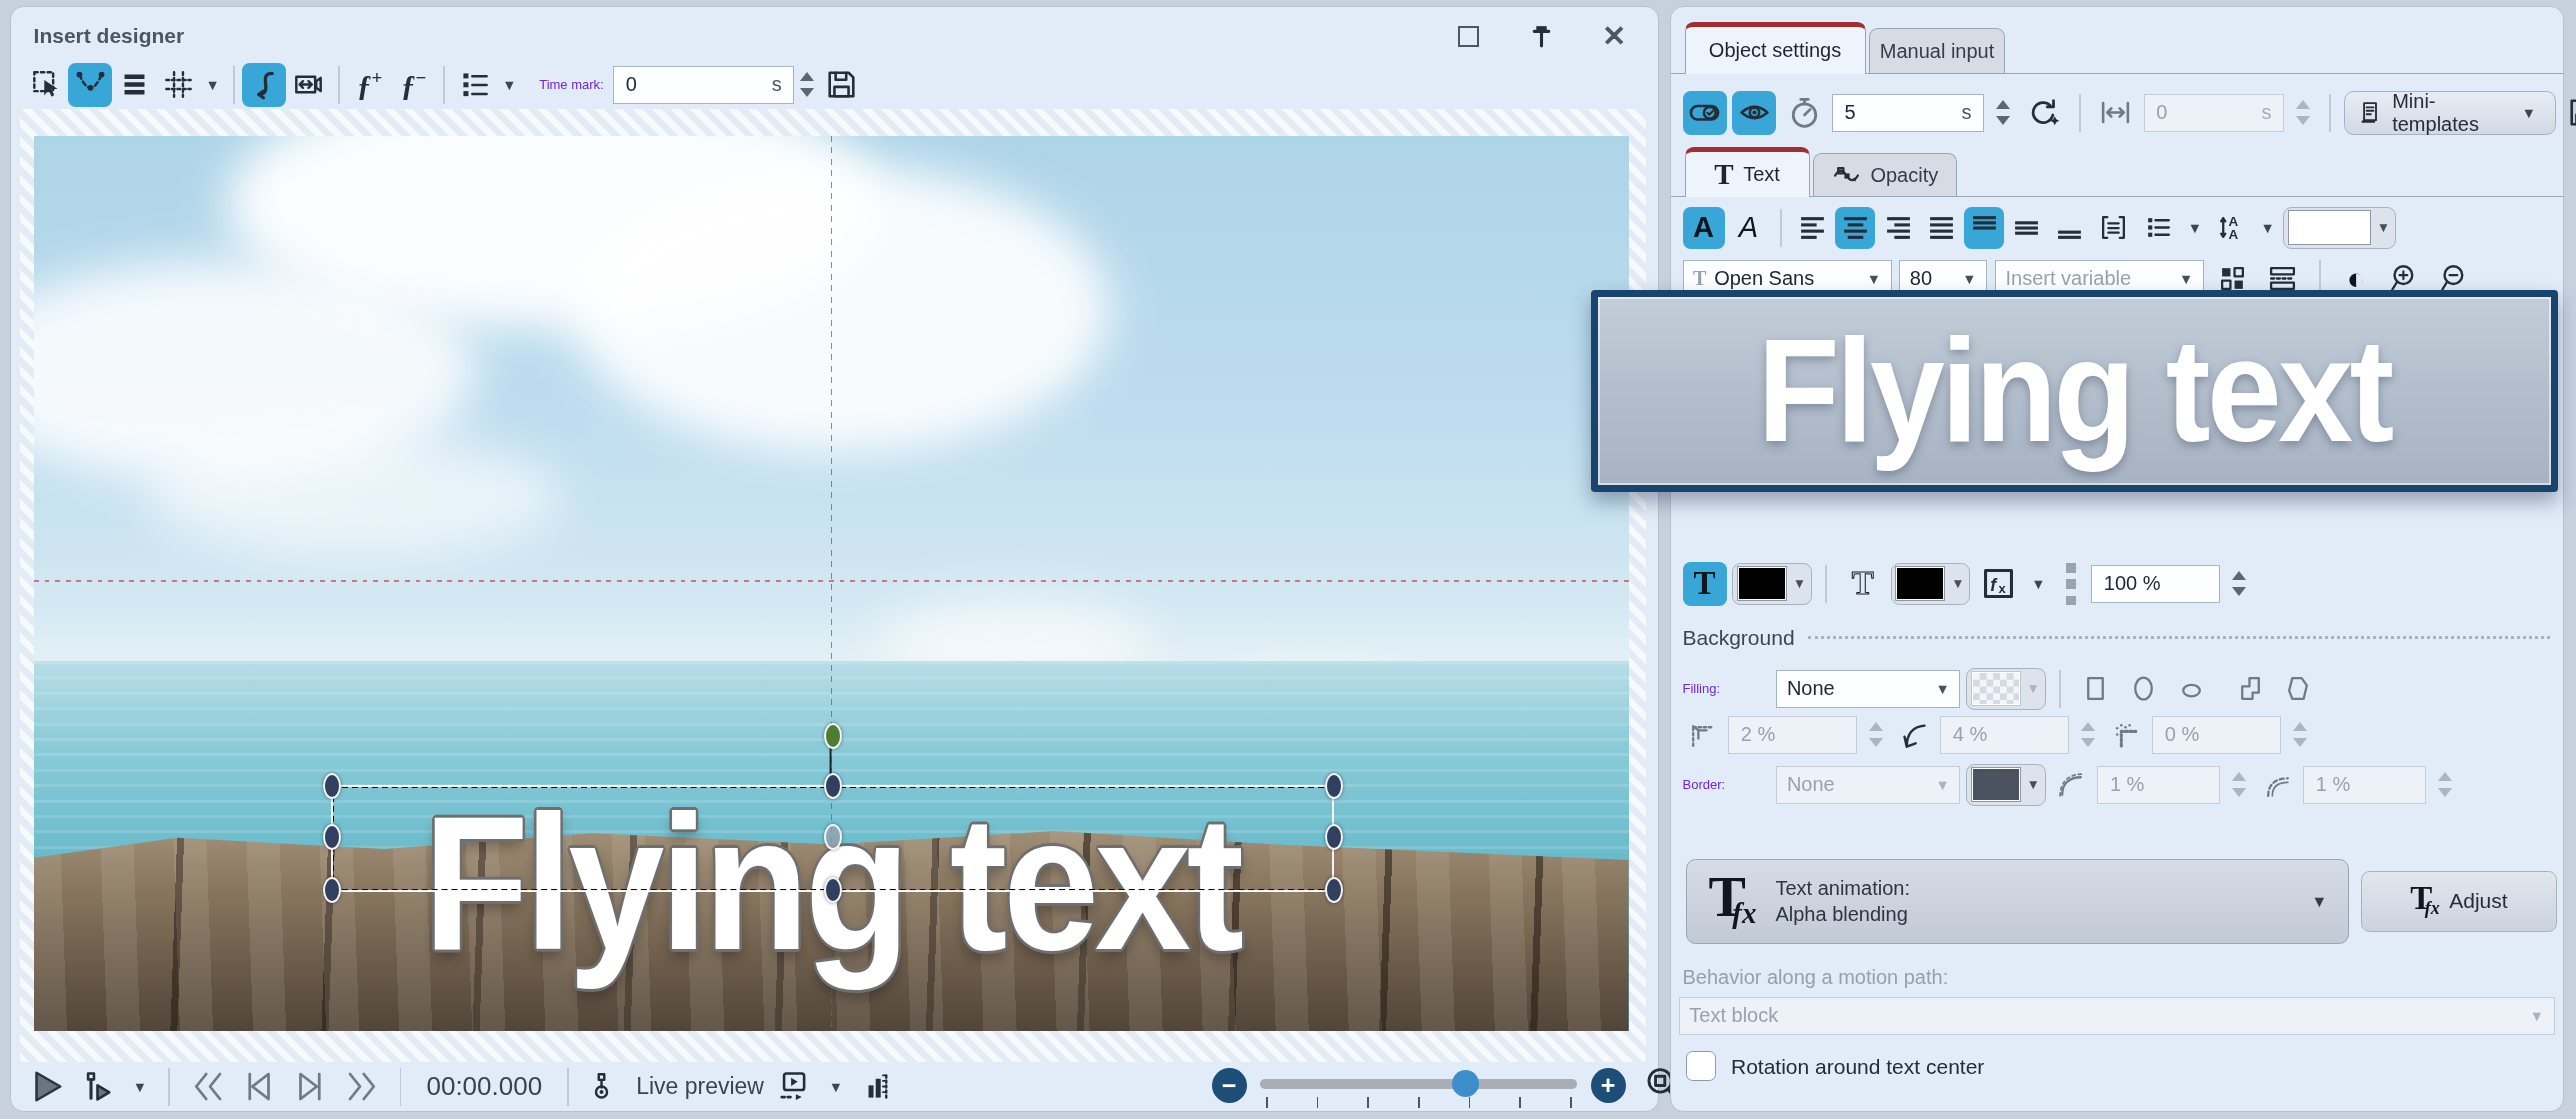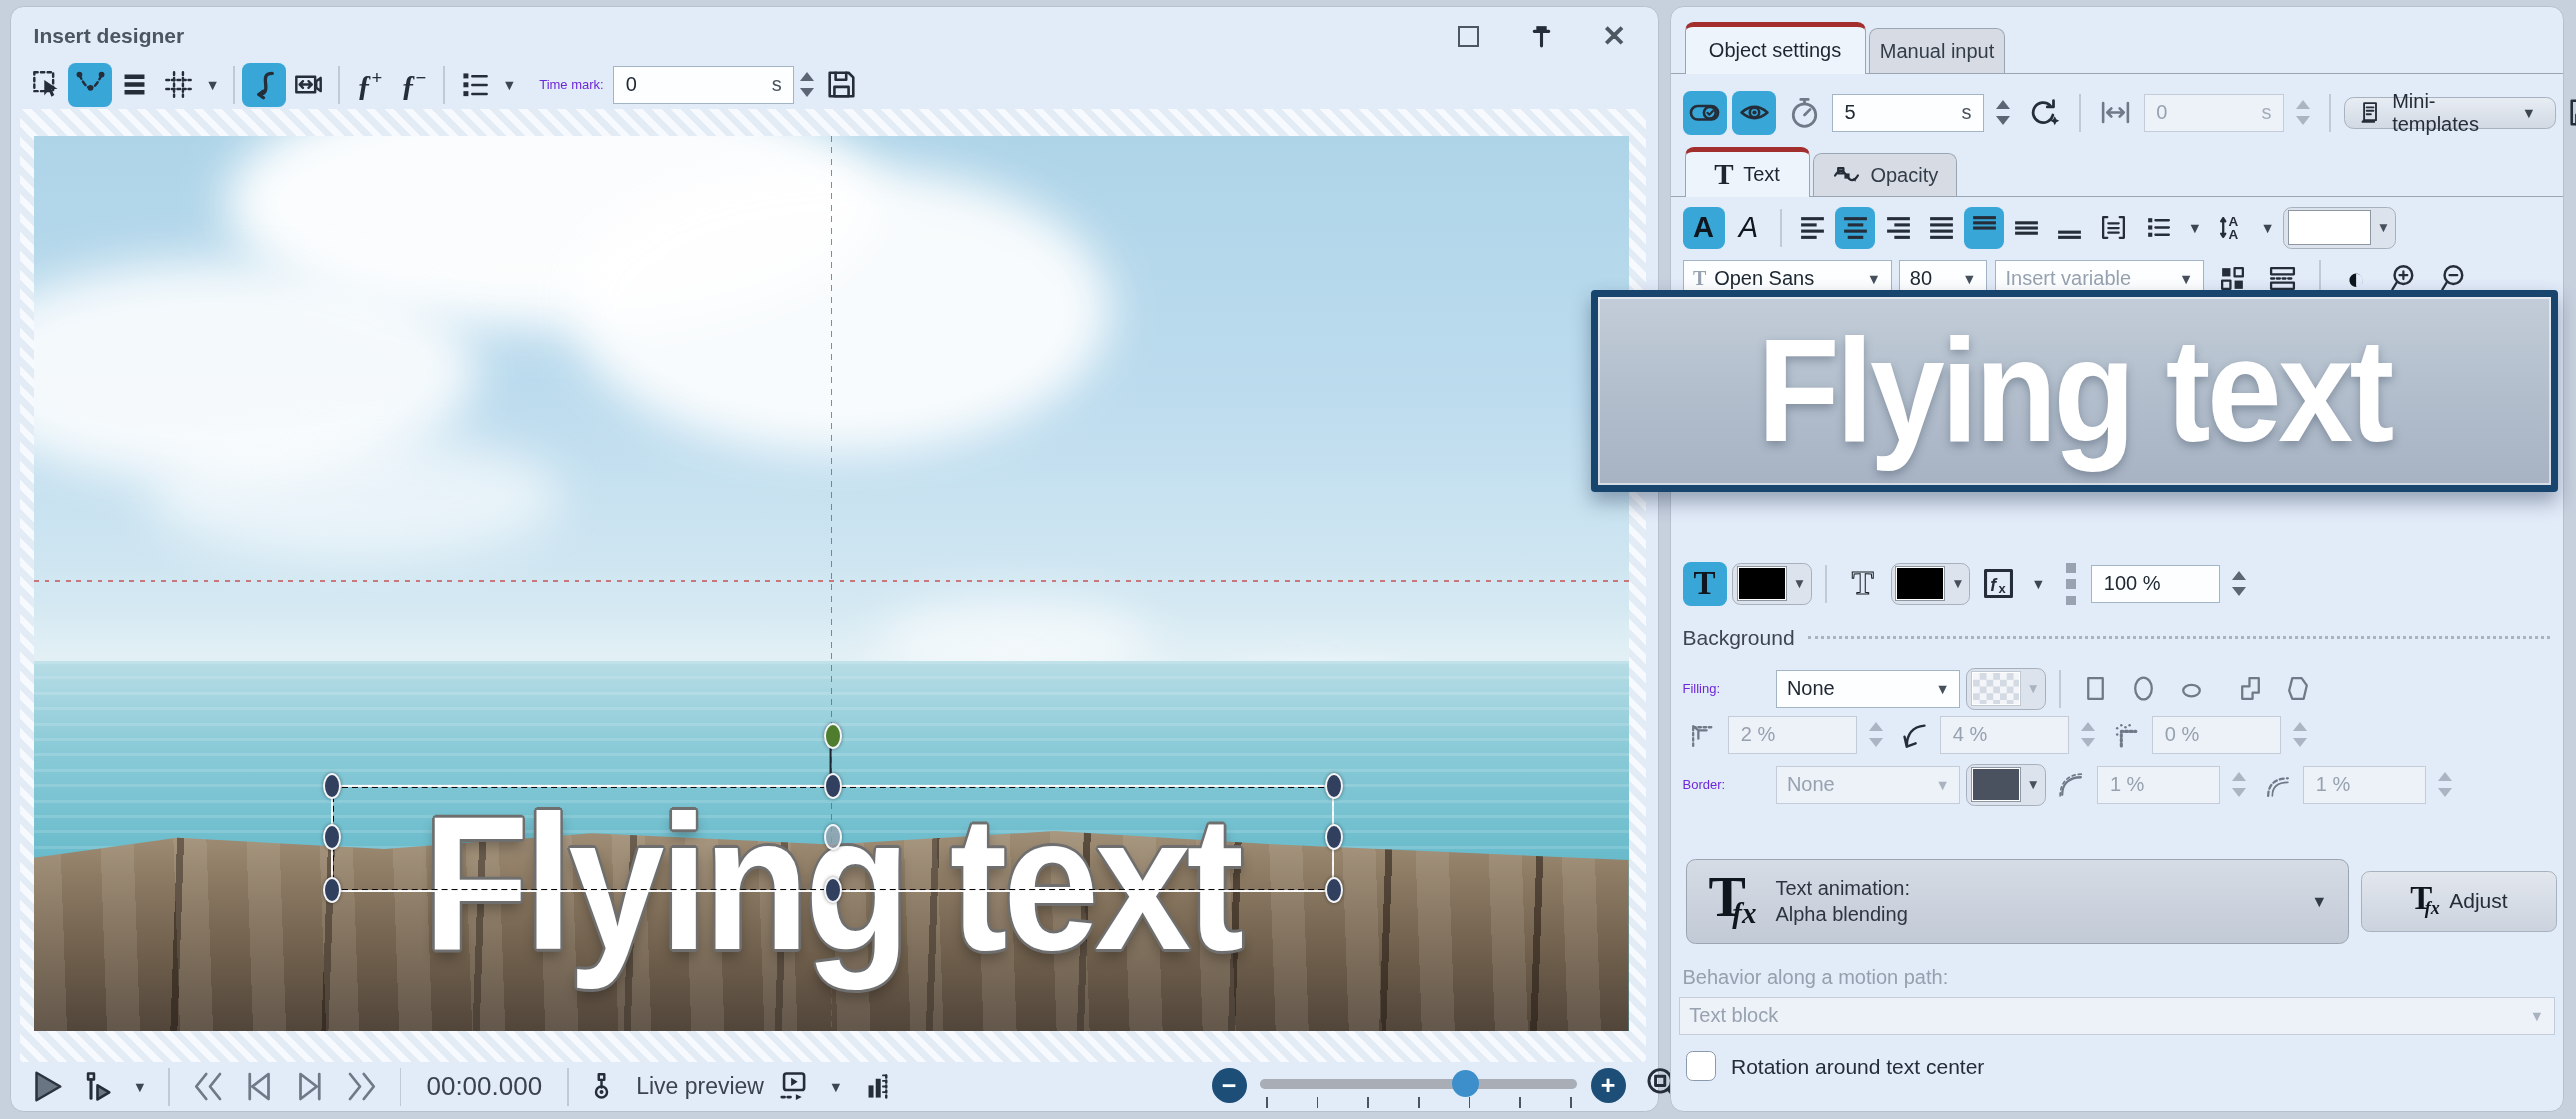--- a/index.html
+++ b/index.html
@@ -98,21 +98,21 @@
   .zcirc { width:35px; height:35px; border-radius:50%; background:#1d4e78; color:#fff; font-size:25px; font-weight:bold;
            display:flex; align-items:center; justify-content:center; margin-top:5.8px; }
   .trackwrap { width:317px; position:relative; height:46px; }
   .track { position:absolute; left:0; top:17.3px; width:317px; height:9.6px; border-radius:4.8px; background:#a9aeb6; }
   .thumb { position:absolute; left:192px; top:8.6px; width:27px; height:27px; border-radius:50%; background:#3d8fcb; }
   .ticks { position:absolute; left:5.8px; top:35px; width:306px; display:flex; justify-content:space-between; }
   .ticks i { width:1.9px; height:11.5px; background:#4a5560; display:block; }
 
   
   .rrow { position:absolute; left:11.5px; display:flex; align-items:center; gap:5.8px; }
-  .minitpl { height:32px; border:1px solid #a8b1bf; border-radius:9.6px; background:linear-gradient(#e8edf4,#d2d9e3);
+  .minitpl { height:44px; border:1px solid #a8b1bf; border-radius:9.6px; background:linear-gradient(#e8edf4,#d2d9e3);
              display:flex; align-items:center; gap:9.6px; padding:0 13.5px; font-size:20px; color:#242d38; }
   .bigdd { position:absolute; left:15.4px; top:852px; width:663px; height:85px; border:1px solid #9aa4b2; border-radius:9.6px;
            background:linear-gradient(#d6dce5,#c2cad6); display:flex; align-items:center; padding:0 21px; gap:19px; }
   .bigdd .txt { font-size:20px; color:#2c3541; line-height:1.3; }
   .bigdd .arr { margin-left:auto; font-size:16.3px; color:#333d49; }
   .adjustbtn { position:absolute; left:690px; top:864px; width:196px; height:61px; border:1px solid #a8b1bf; border-radius:8.6px;
            background:linear-gradient(#e2e7ee,#ccd3de); display:flex; align-items:center; justify-content:center; gap:9.6px;
            font-size:21px; color:#242d38; }
   .tfx { display:inline-flex; align-items:flex-start; font-family:"Liberation Serif",serif; font-weight:bold; color:#10161d; }
   .tfx .t { font-size:56px; line-height:.9; }

